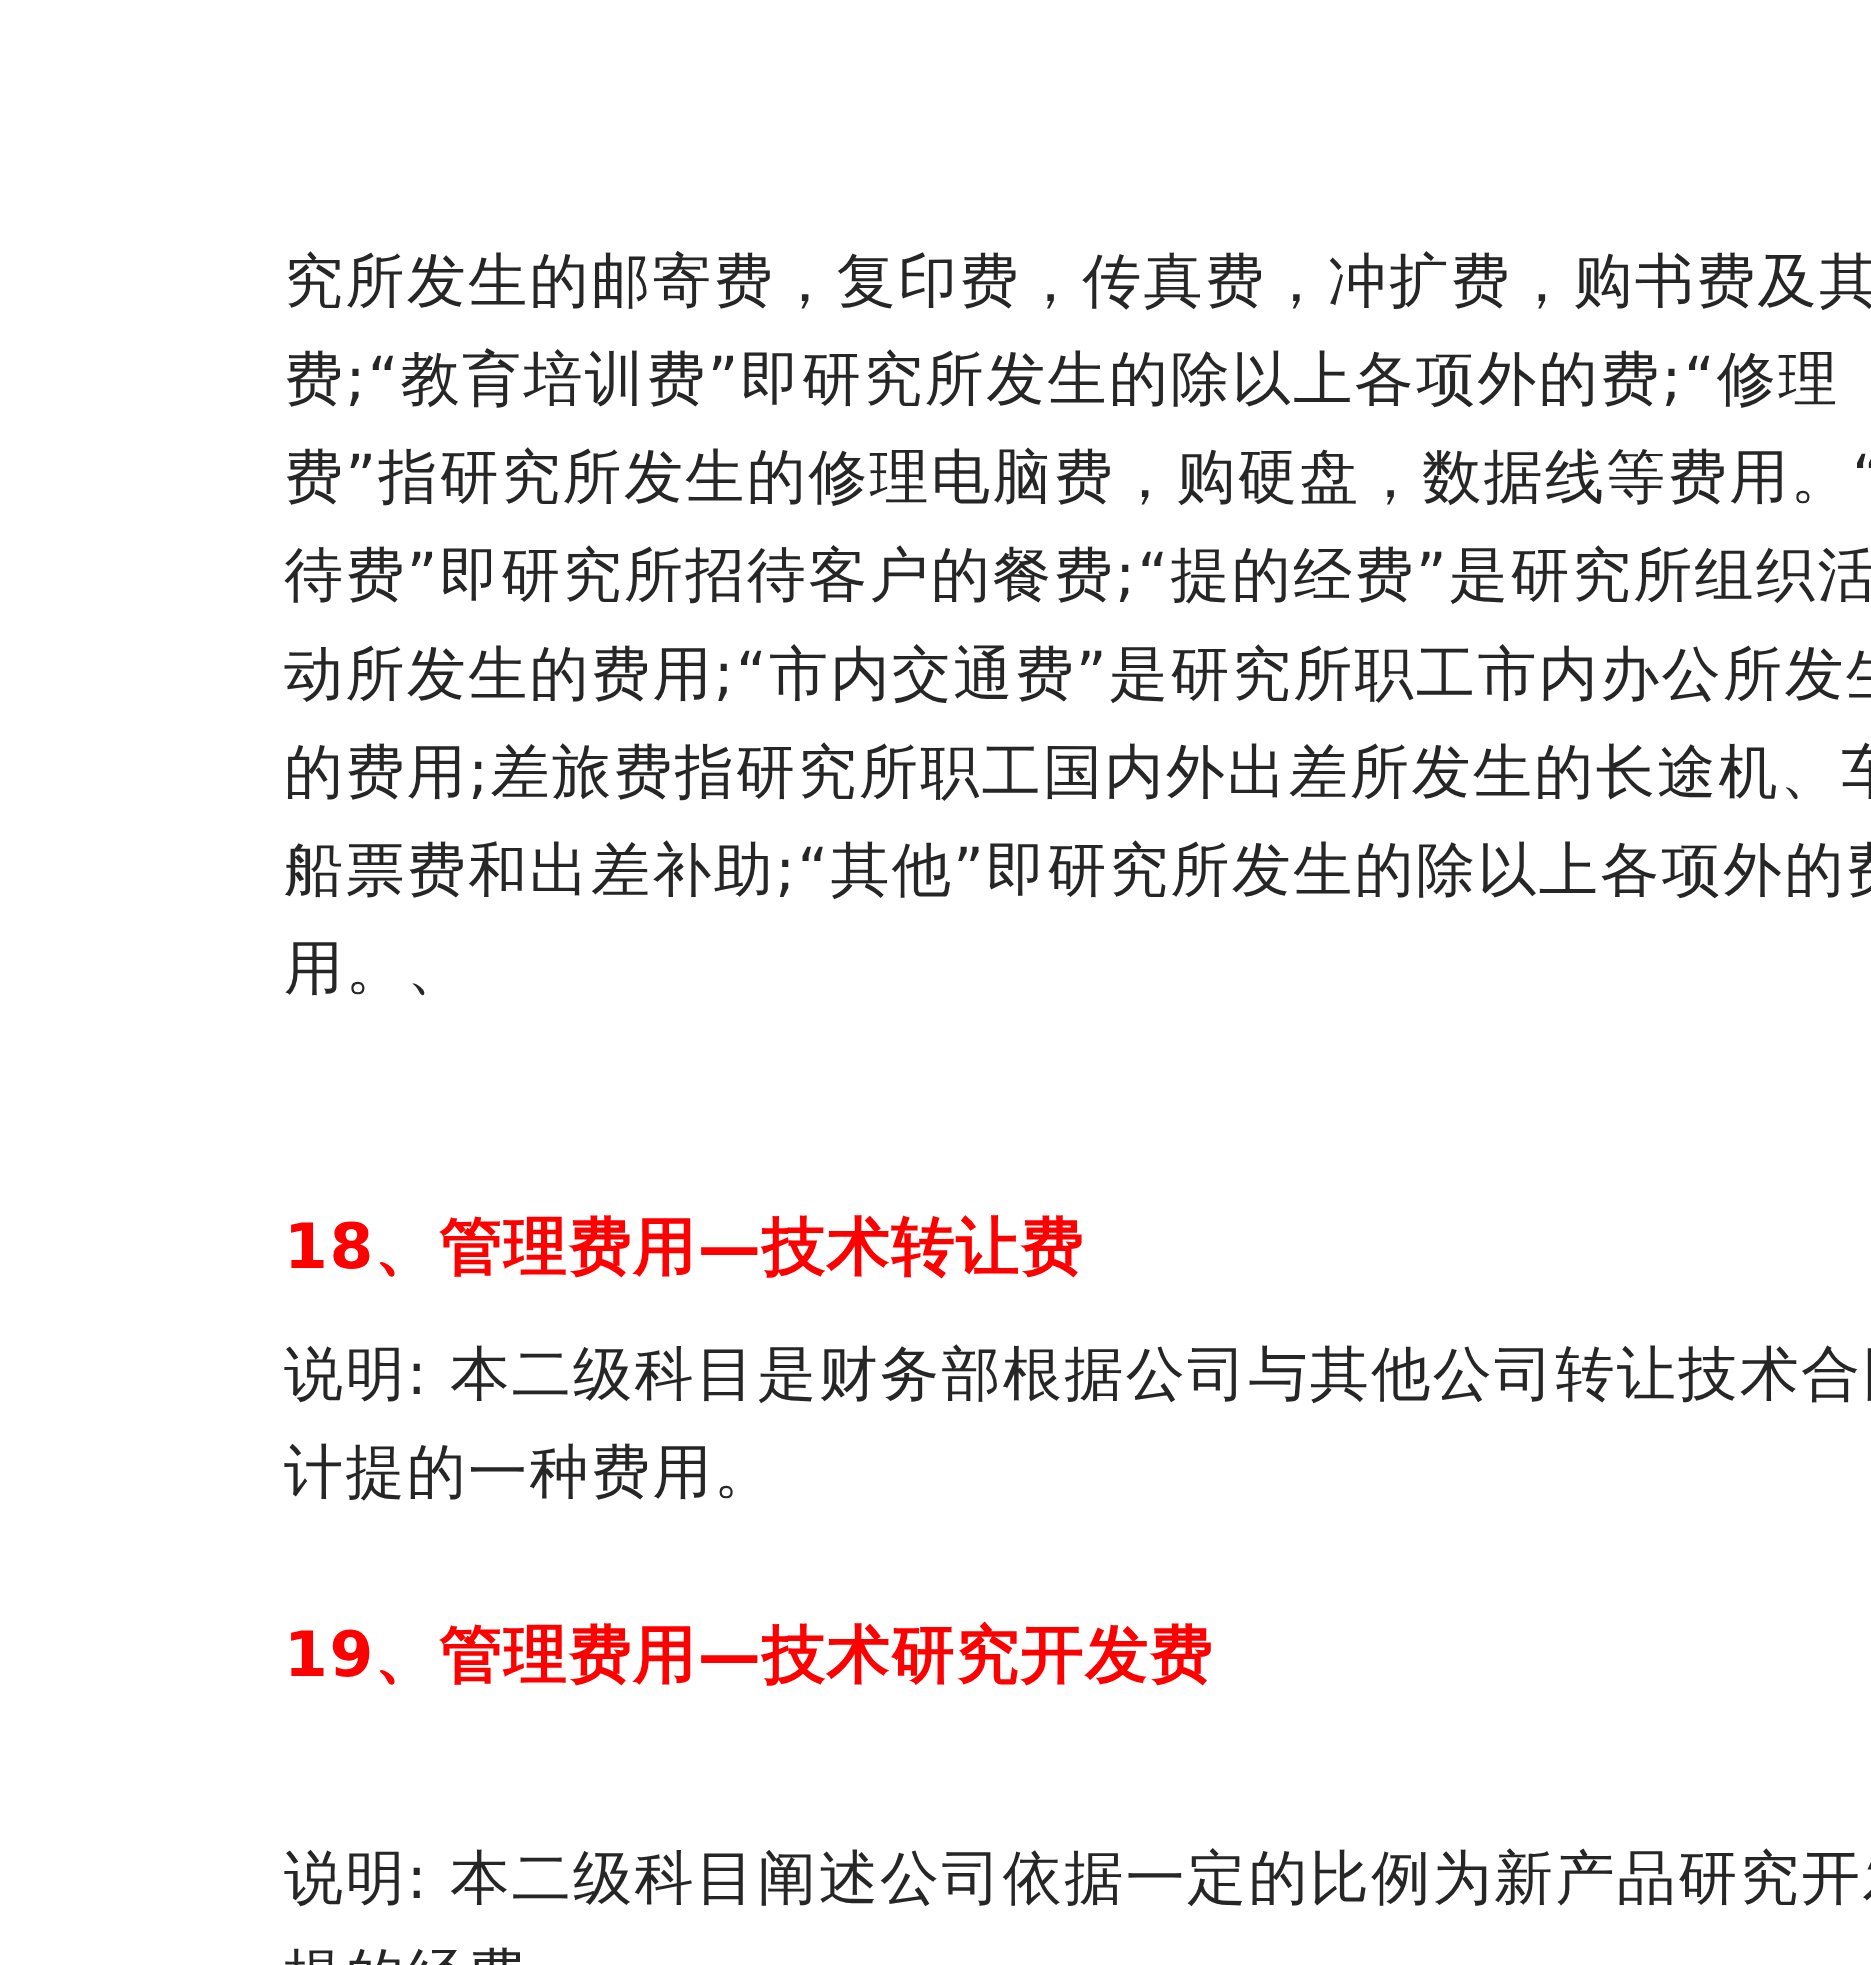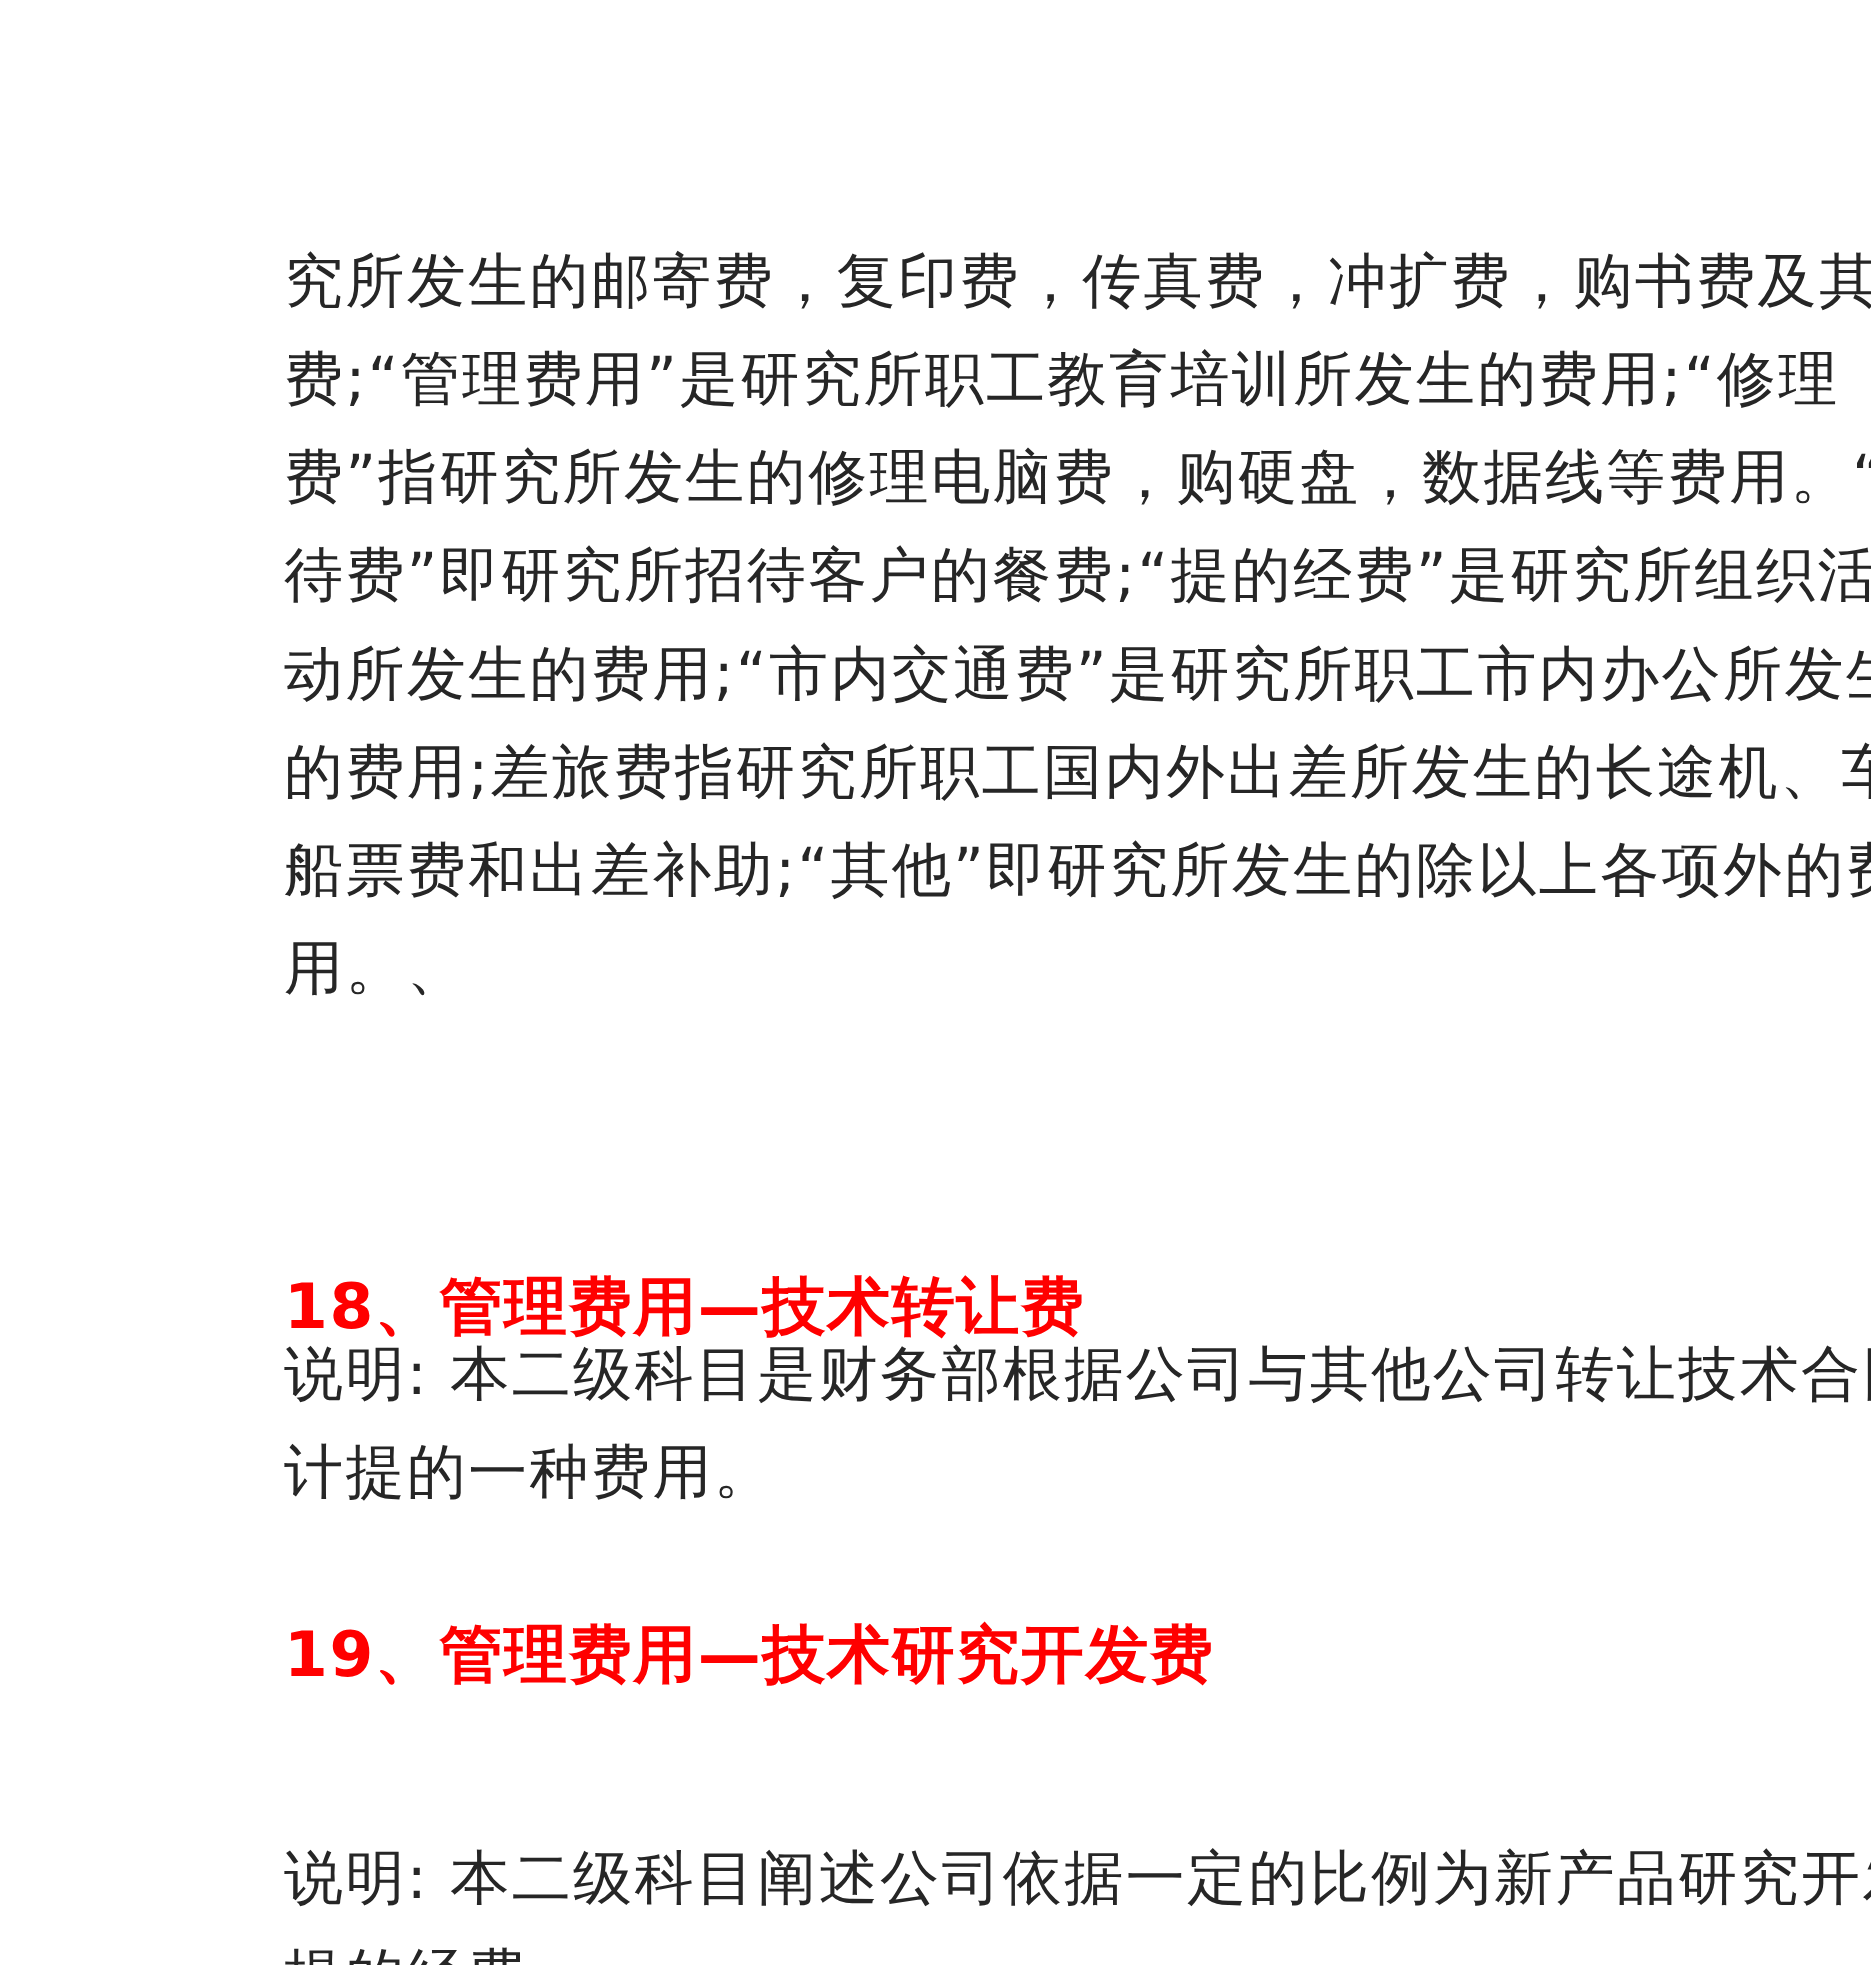--- a/index.html
+++ b/index.html
@@ -45,31 +45,31 @@
       letter-spacing: 1.6px;
     }
   </style>
 </head>
 <body>
 
 <div class="page">
 
   <div>
     <div class="line" style="top:241px">究所发生的邮寄费，复印费，传真费，冲扩费，购书费及其他杂</div>
-    <div class="line" style="top:339px">费;“管理费用”是研究所职工教育培训所发生的费用;“修理</div>
+    <div class="line" style="top:339px">费;“教育培训费”即研究所发生的除以上各项外的费;“修理</div>
     <div class="line" style="top:437px">费”指研究所发生的修理电脑费，购硬盘，数据线等费用。“招</div>
     <div class="line" style="top:535px">待费”即研究所招待客户的餐费;“提的经费”是研究所组织活</div>
     <div class="line" style="top:634px">动所发生的费用;“市内交通费”是研究所职工市内办公所发生</div>
     <div class="line" style="top:732px">的费用;差旅费指研究所职工国内外出差所发生的长途机、车、</div>
     <div class="line" style="top:830px">船票费和出差补助;“其他”即研究所发生的除以上各项外的费</div>
     <div class="line" style="top:928px">用。、</div>
   </div>
 
   <div>
-    <div class="heading" style="top:1264px">18、管理费用—技术转让费</div>
+    <div class="heading" style="top:1204px">18、管理费用—技术转让费</div>
     <div class="line" style="top:1334px">说明: 本二级科目是财务部根据公司与其他公司转让技术合同所</div>
     <div class="line" style="top:1432px">计提的一种费用。</div>
   </div>
 
   <div>
     <div class="heading" style="top:1612px">19、管理费用—技术研究开发费</div>
     <div class="line" style="top:1838px">说明: 本二级科目阐述公司依据一定的比例为新产品研究开发计</div>
     <div class="line" style="top:1936px">提的经费。</div>
   </div>
 

